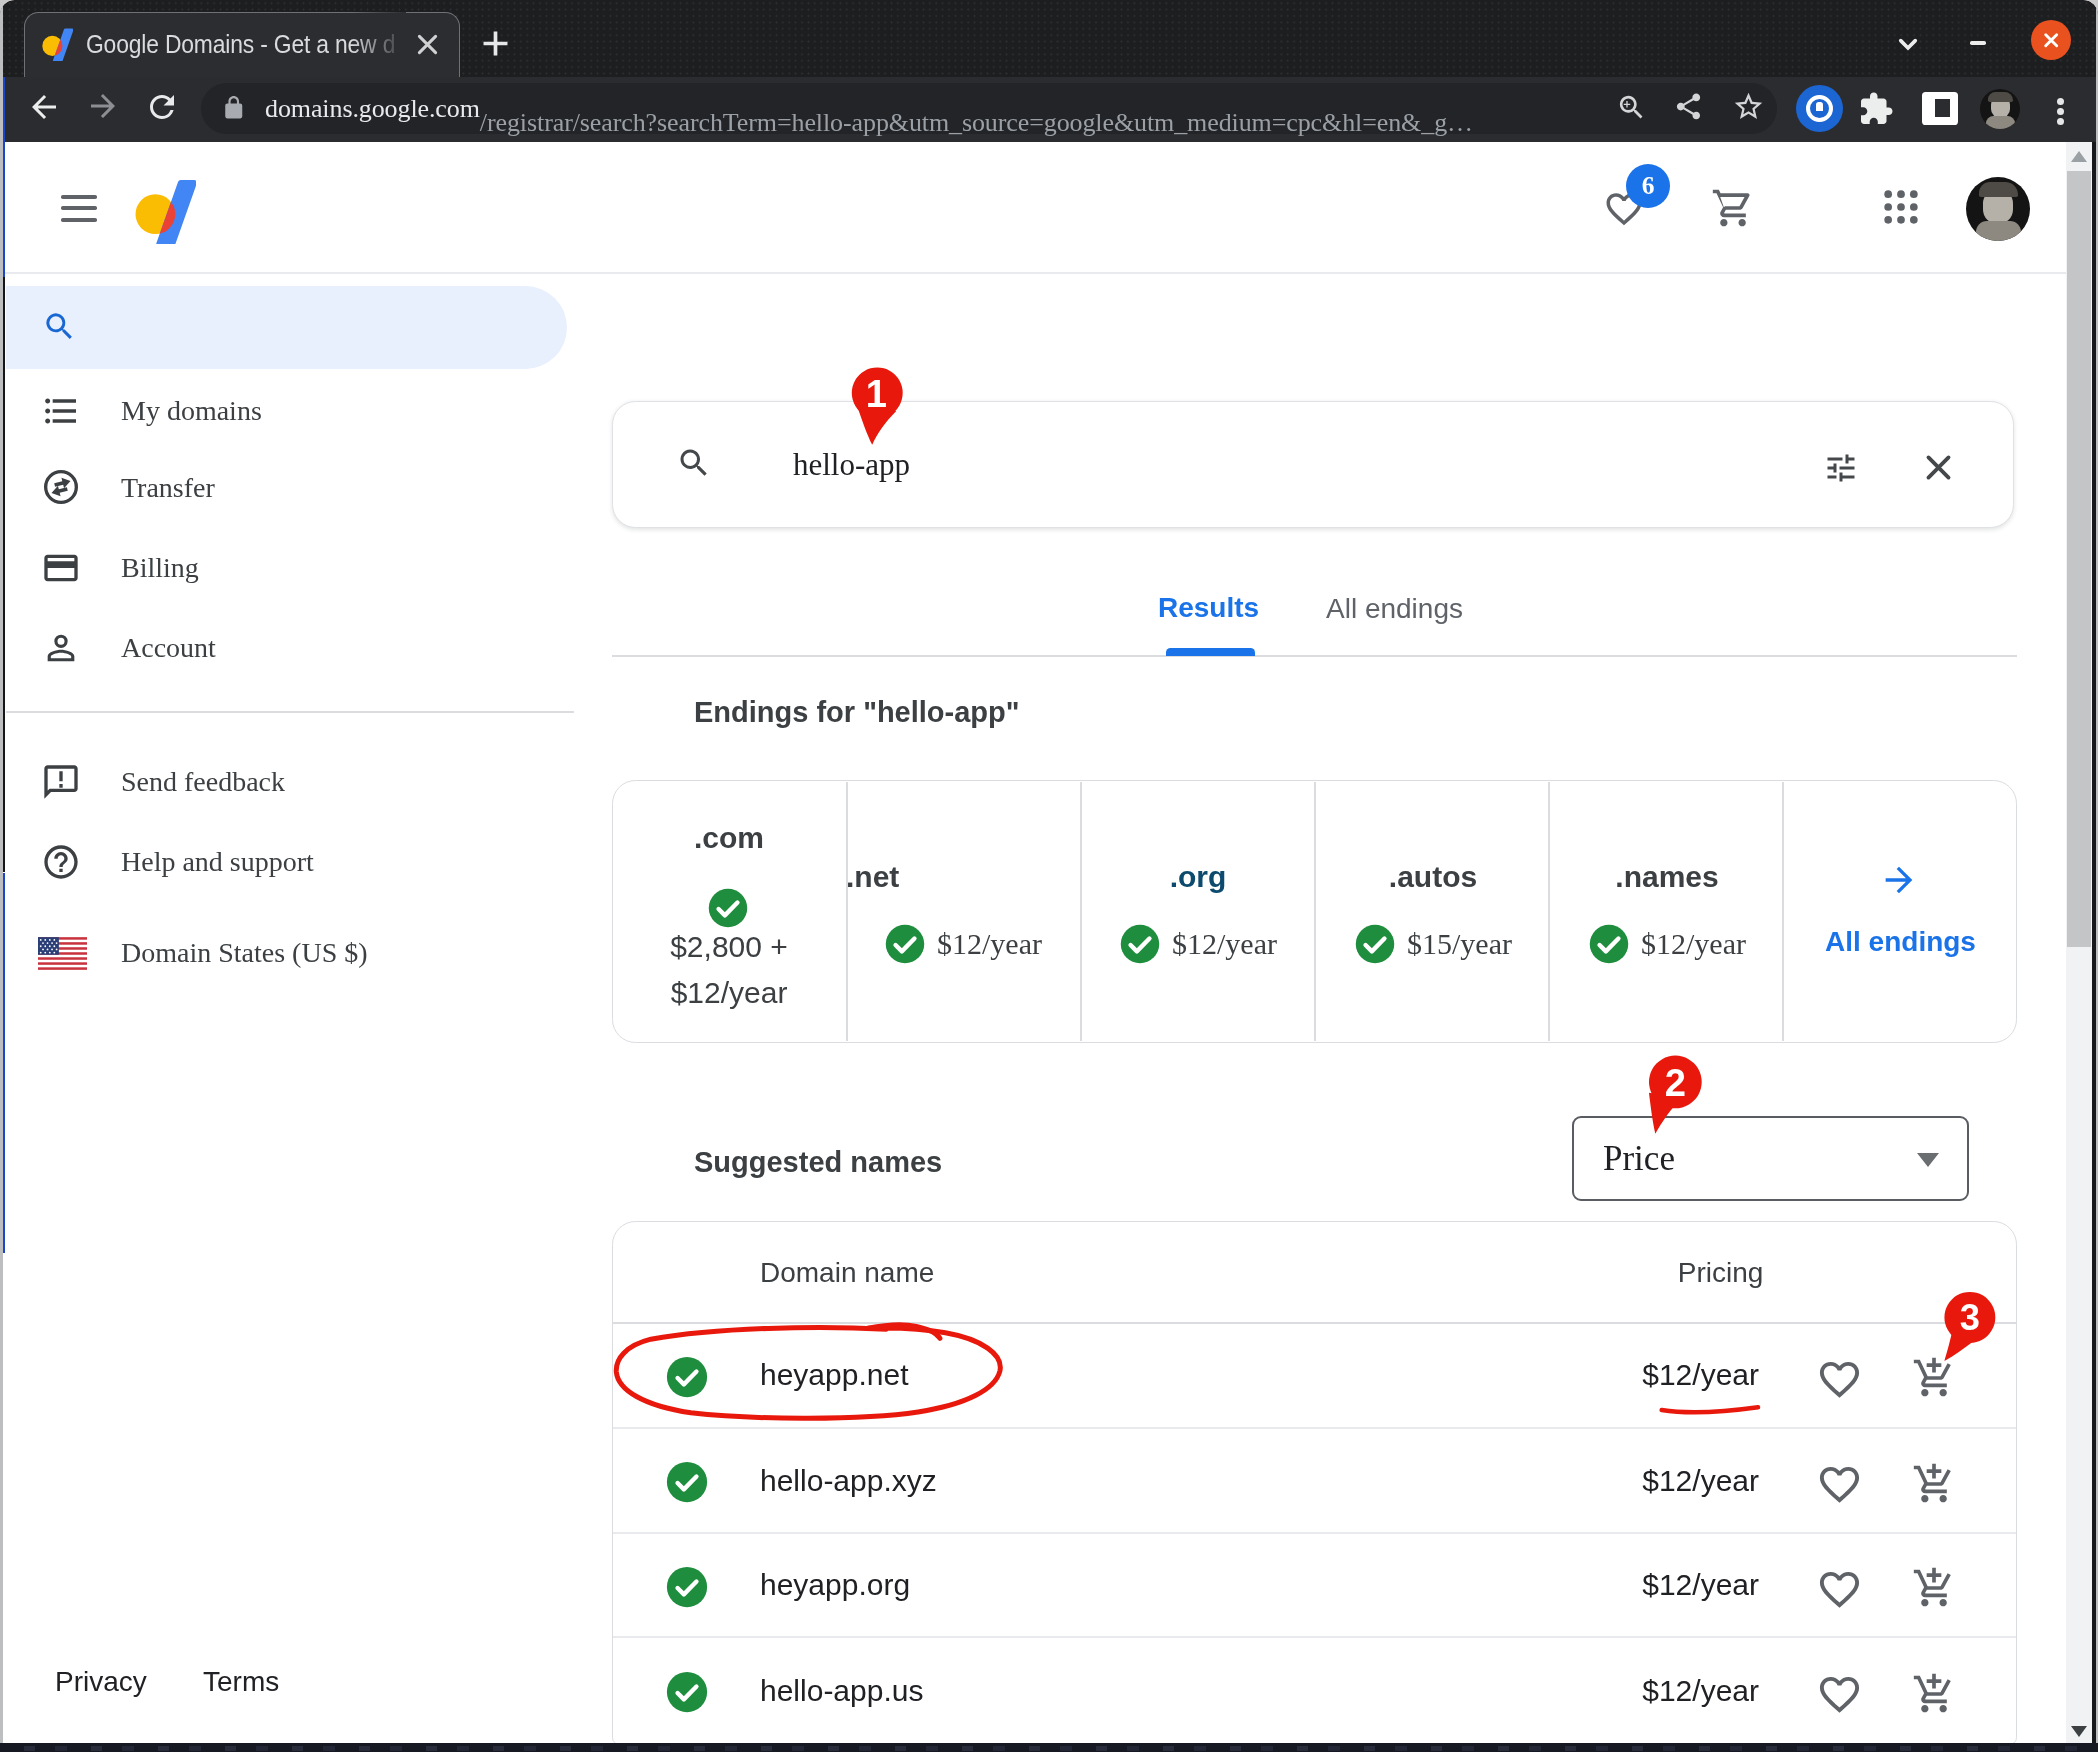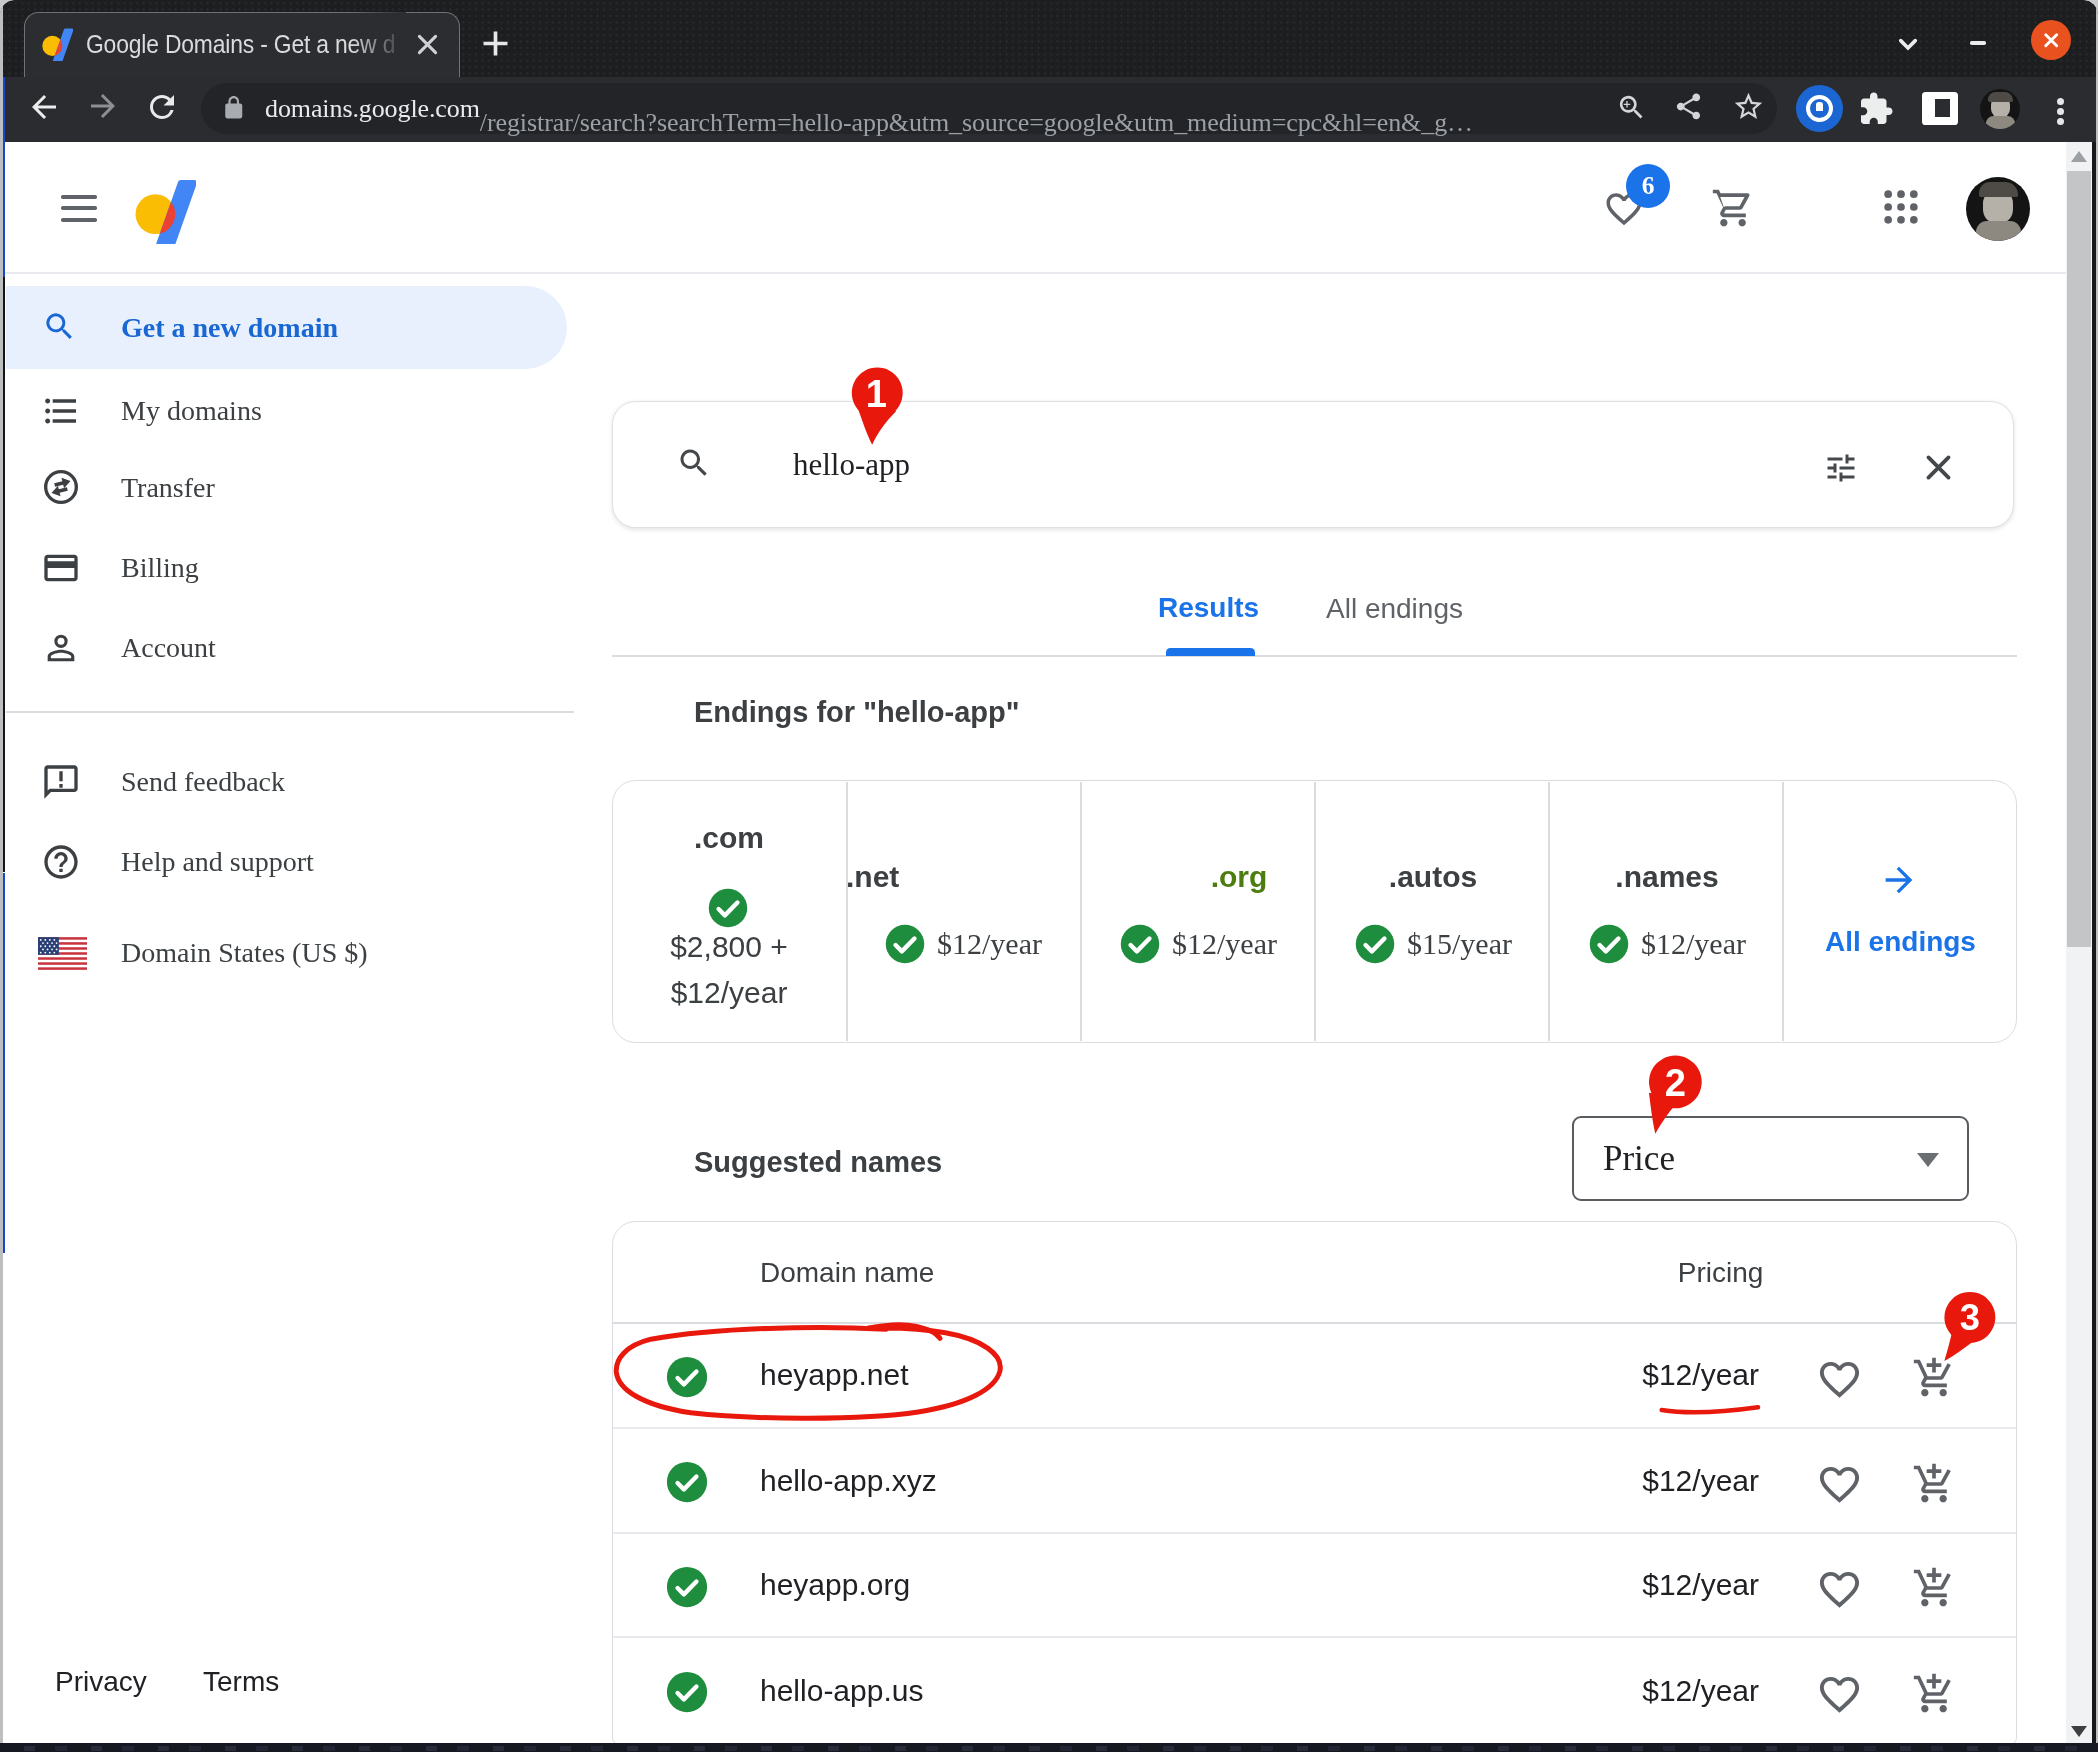--- a/index.html
+++ b/index.html
@@ -136,21 +136,20 @@
     <div class="abs" style="left:17.3px;top:11.8px;width:30px;height:35px;border-radius:14.5px;background:#b5b0a8;"></div>
     <div class="abs" style="left:12.7px;top:4.5px;width:39px;height:15.5px;border-radius:11px 12.7px 1.8px 1.8px;background:#4e4a45;"></div>
     <div class="abs" style="left:10px;top:44px;width:45px;height:20px;border-radius:11px 11px 0 0;background:#8d8880;"></div>
   </div>
   <div class="abs" style="left:3.6px;top:272px;width:2062px;height:1.8px;background:#e8eaed;"></div>
 
   <div class="abs" style="left:5.5px;top:286px;width:561px;height:83px;background:#e8f0fe;border-radius:0 42px 42px 0;"></div>
   <svg class="abs" style="left:42px;top:309px;" width="35" height="35" viewBox="0 0 24 24">
       <path d="M15.5 14h-.79l-.28-.27a6.5 6.5 0 1 0-.7.7l.27.28v.79l5 4.99L20.49 19l-4.99-5zm-6 0A4.5 4.5 0 1 1 14 9.5 4.5 4.5 0 0 1 9.5 14z" fill="#1967d2"></path>
     </svg>
-  <div class="abs flexc" style="left:121px;top:286px;height:83px;font-size:28px;font-weight:bold;color:#1967d2;">Get a new domain</div>
 
   <div id="navitems">
 
     <svg class="abs" style="left:41px;top:391px;" width="40" height="40" viewBox="0 0 24 24">
         <path d="M4 10.5c-.83 0-1.5.67-1.5 1.5s.67 1.5 1.5 1.5 1.5-.67 1.5-1.5-.67-1.5-1.5-1.5zm0-6c-.83 0-1.5.67-1.5 1.5S3.17 7.5 4 7.5 5.5 6.83 5.5 6 4.83 4.5 4 4.5zm0 12c-.83 0-1.5.68-1.5 1.5s.68 1.5 1.5 1.5 1.5-.68 1.5-1.5-.67-1.5-1.5-1.5zM7 19h14v-2H7v2zm0-6h14v-2H7v2zm0-8v2h14V5H7z" fill="#3c4043"></path>
       </svg>
     <div class="abs flexc" style="left:121px;top:378px;height:65px;font-size:28px;color:#3c4043;">My domains</div>
 
     <svg class="abs" style="left:41px;top:467px;" width="40" height="40" viewBox="0 0 24 24">
       <circle cx="12" cy="12" r="9.2" fill="none" stroke="#3c4043" stroke-width="2"></circle>
@@ -263,21 +262,21 @@
 
     <div class="abs" style="left:846px;top:860px;width:234px;text-align:left;font-size:30px;font-weight:bold;color:#3c4043;">.net</div>
     <div class="abs flexc" style="left:846px;top:922px;width:234px;height:44px;justify-content:center;">
       <svg width="42" height="42" viewBox="0 0 24 24" style="margin-right:11px;">
           <circle cx="12" cy="12" r="11" fill="#1e8e3e"></circle>
           <path d="M6.6 12.6 10.2 16.2 17.4 8.9" fill="none" stroke="#fff" stroke-width="2.5" stroke-linecap="round" stroke-linejoin="round"></path>
         </svg>
       <span style="font-size:30px;color:#3c4043;">$12/year</span>
     </div>
 
-    <div class="abs" style="left:1081px;top:860px;width:234px;text-align:center;font-size:30px;font-weight:bold;color:#4d7c0f;padding-left:41px;">.org</div>
+    <div class="abs" style="left:1081px;top:860px;width:234px;text-align:center;font-size:30px;font-weight:bold;color:#0c4a6e;">.org</div>
     <div class="abs flexc" style="left:1081px;top:922px;width:234px;height:44px;justify-content:center;">
       <svg width="42" height="42" viewBox="0 0 24 24" style="margin-right:11px;">
           <circle cx="12" cy="12" r="11" fill="#1e8e3e"></circle>
           <path d="M6.6 12.6 10.2 16.2 17.4 8.9" fill="none" stroke="#fff" stroke-width="2.5" stroke-linecap="round" stroke-linejoin="round"></path>
         </svg>
       <span style="font-size:30px;color:#3c4043;">$12/year</span>
     </div>
 
     <div class="abs" style="left:1316px;top:860px;width:234px;text-align:center;font-size:30px;font-weight:bold;color:#3c4043;">.autos</div>
     <div class="abs flexc" style="left:1316px;top:922px;width:234px;height:44px;justify-content:center;">

